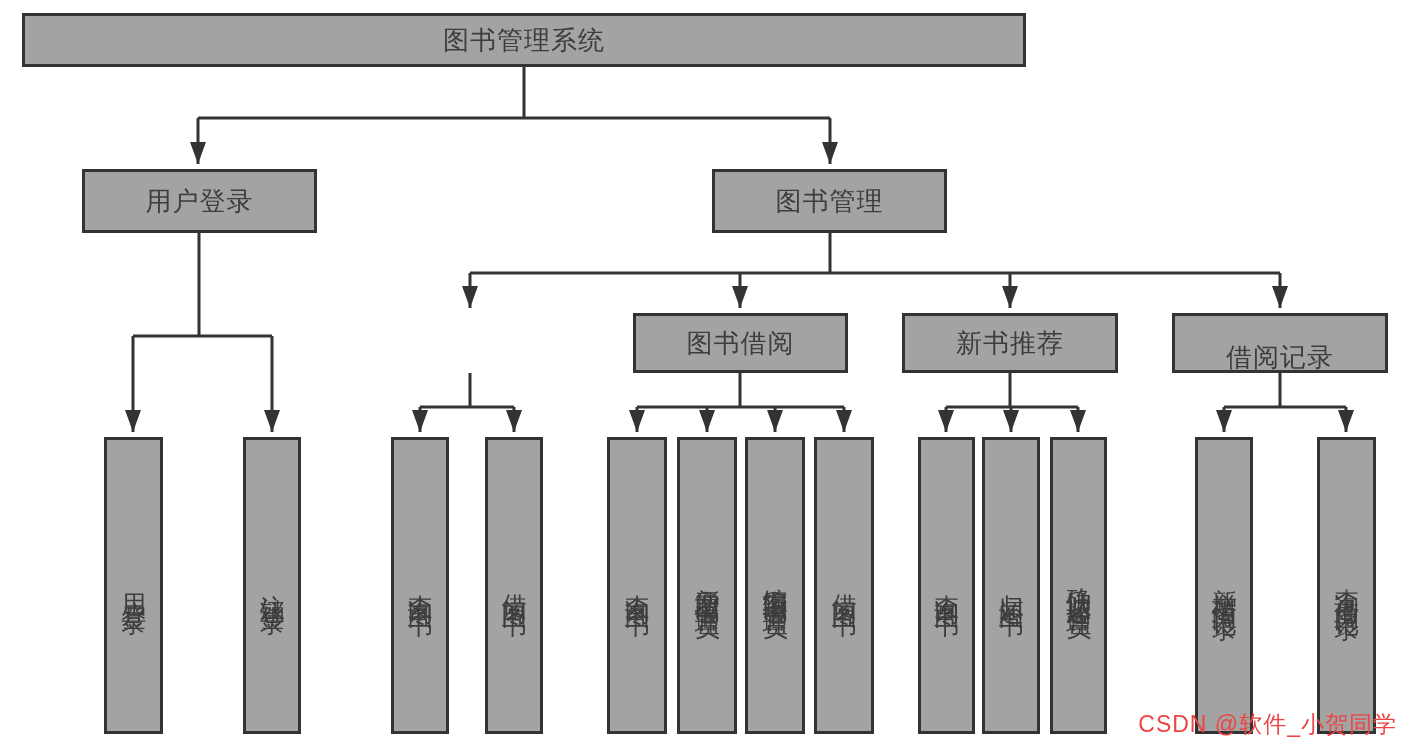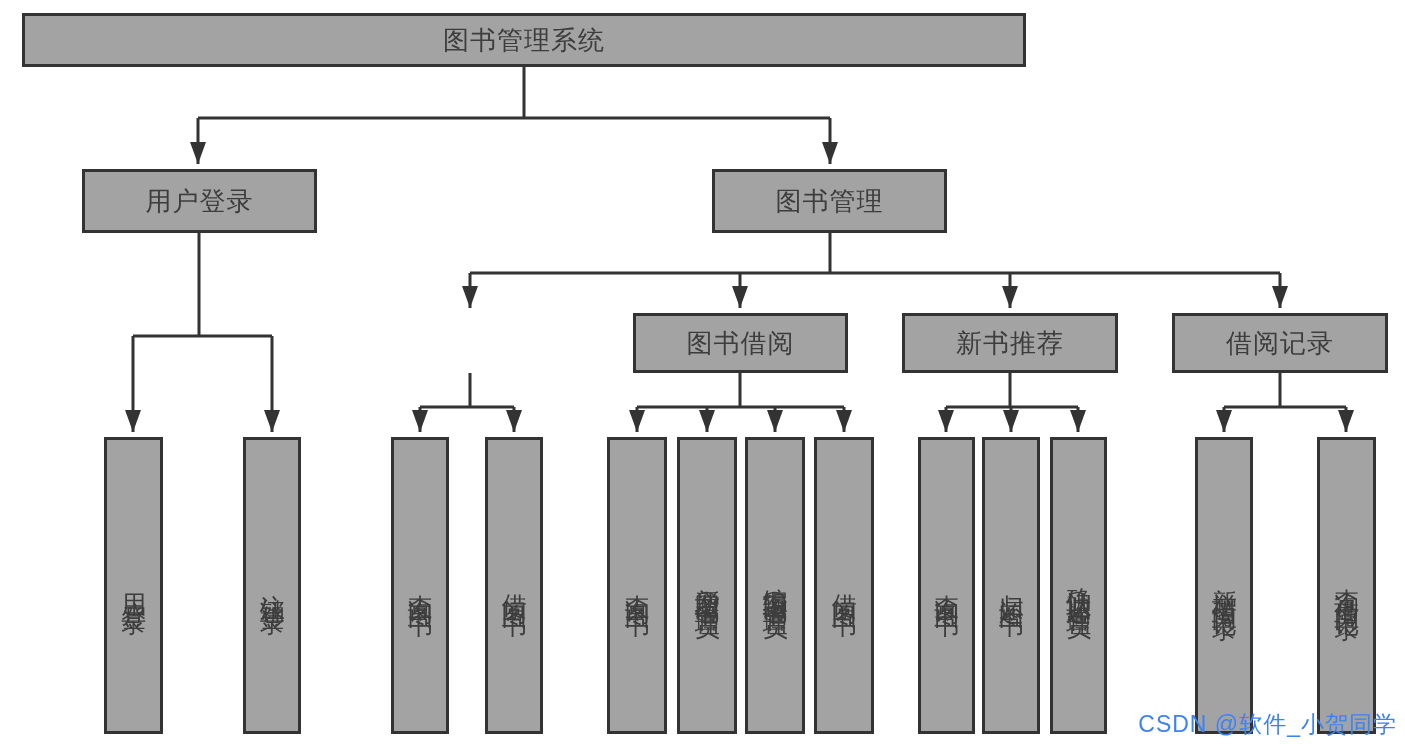--- a/index.html
+++ b/index.html
@@ -15,21 +15,21 @@
   .hlabel{
     font-size:26px;letter-spacing:1px;color:#3d3d3d;white-space:nowrap;line-height:1;
   }
   .vlabel{
     writing-mode:vertical-rl;text-orientation:mixed;
     font-size:25px;letter-spacing:6px;color:#3d3d3d;line-height:1.1;white-space:nowrap;
   }
   .connectors{position:absolute;left:0;top:0;z-index:1;}
   .watermark{
     position:absolute;right:8px;bottom:7px;z-index:5;
-    font-size:23px;color:#3b82f6;letter-spacing:1px;white-space:nowrap;
+    font-size:23px;color:#ef4444;letter-spacing:1px;white-space:nowrap;
   }
 </style>
 </head>
 <body>
 
 <div class="canvas">
 
   <svg class="connectors" width="1405" height="747" viewBox="0 0 1405 747" aria-hidden="true">
     <defs>
       <marker id="arw" orient="auto" markerUnits="userSpaceOnUse" markerWidth="30" markerHeight="30" refX="22" refY="0" overflow="visible">
@@ -82,21 +82,21 @@
   <div class="node" style="left:712px;top:169px;width:235px;height:64px;">
     <span class="hlabel">图书管理</span>
   </div>
 
   <div class="node" style="left:633px;top:313px;width:215px;height:60px;">
     <span class="hlabel">图书借阅</span>
   </div>
   <div class="node" style="left:902px;top:313px;width:216px;height:60px;">
     <span class="hlabel">新书推荐</span>
   </div>
-  <div class="node" style="left:1172px;top:313px;width:216px;height:60px;">
+  <div class="node" style="left:1172px;top:313px;width:216px;height:60px;align-items:flex-end;">
     <span class="hlabel">借阅记录</span>
   </div>
 
   <div class="node" style="left:104px;top:437px;width:59px;height:297px;">
     <span class="vlabel">用户登录</span>
   </div>
   <div class="node" style="left:243px;top:437px;width:58px;height:297px;">
     <span class="vlabel">注销登录</span>
   </div>
 

